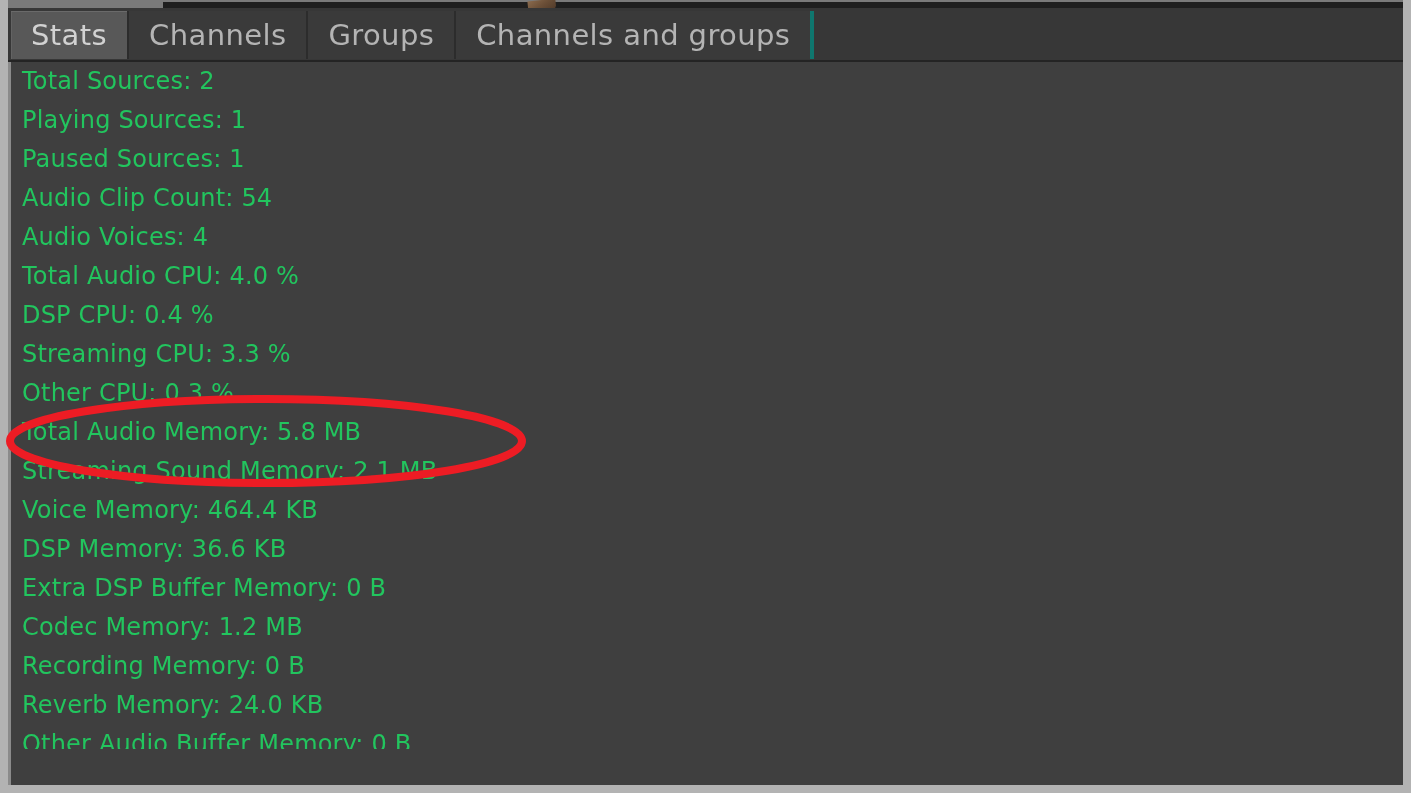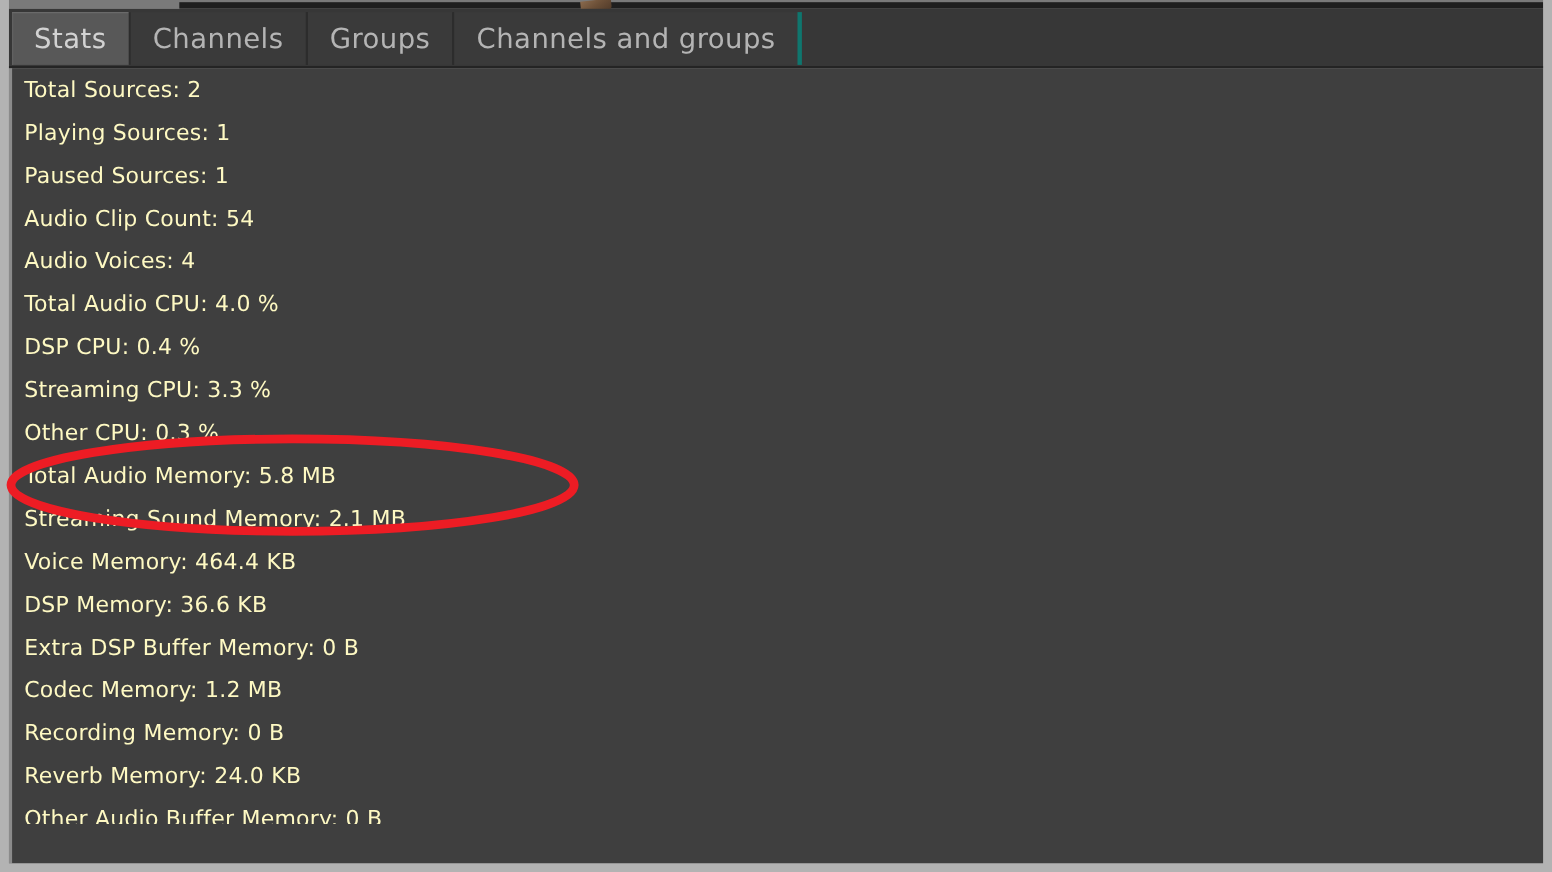--- a/index.html
+++ b/index.html
@@ -61,21 +61,21 @@
     display: flex;
     align-items: stretch;
   }
   .tab {
     display: flex;
     align-items: center;
     justify-content: center;
     padding: 0 20px;
     height: 48px;
     color: #b4b4b4;
-    font-size: 25px;
+    font-size: 29px;
     letter-spacing: 0.4px;
     background: #3a3a3a;
     border-right: 2px solid #2c2c2c;
     cursor: default;
     white-space: nowrap;
   }
   .tab.selected {
     background: #585858;
     color: #d2d2d2;
     box-shadow: inset 0 1px 0 #6a6a6a, inset 1px 0 0 #636363;
@@ -92,22 +92,22 @@
     overflow: hidden;
   }
   .statlist {
     position: absolute;
     left: 11px; top: 0px;
     right: 0;
   }
   .stat-row {
     height: 39px;
     line-height: 39px;
-    color: #fef9c3;
-    font-size: 20px;
+    color: #22c55e;
+    font-size: 24px;
     white-space: nowrap;
     letter-spacing: 0.2px;
   }
   .stat-row.clipped {
     height: 24px;
     line-height: 39px;
     overflow: hidden;
   }
 
   

